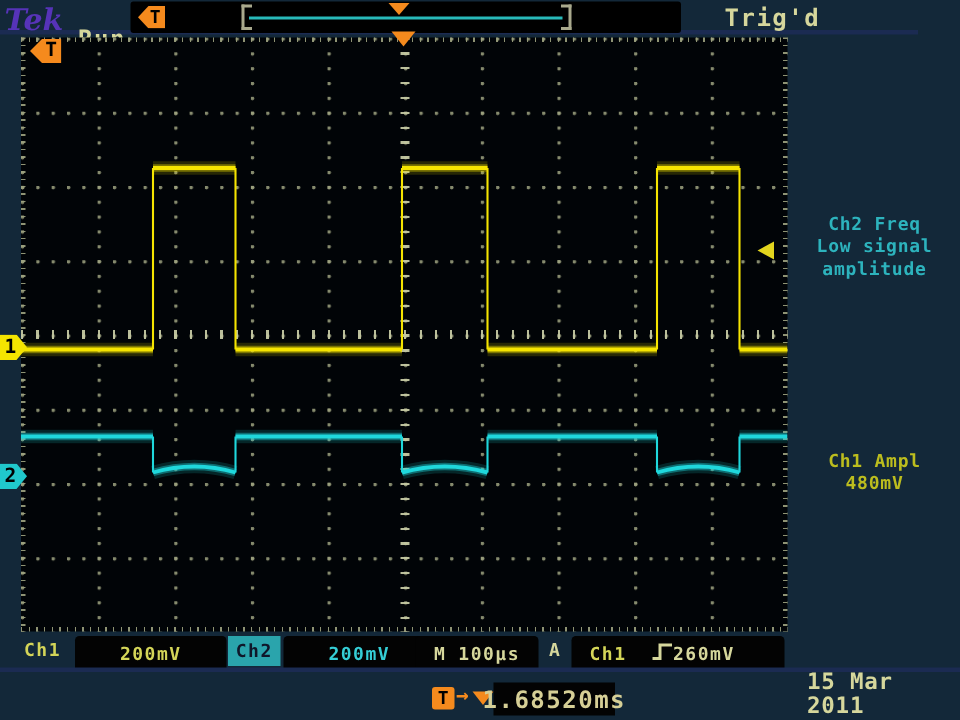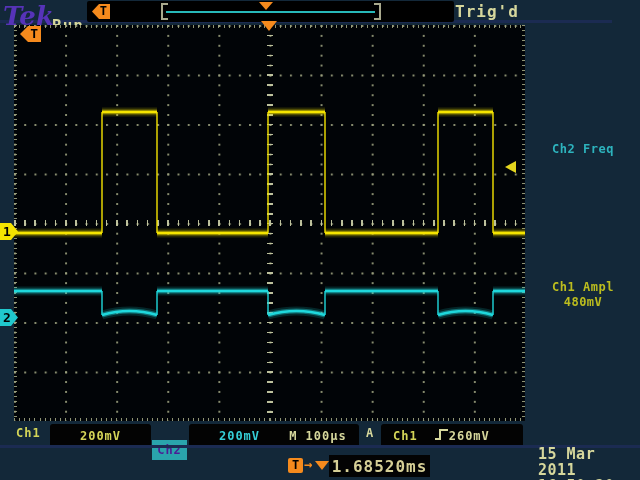--- a/index.html
+++ b/index.html
@@ -7,23 +7,23 @@
     position:relative;width:640px;height:480px;overflow:hidden;
     background:#132839;
     font-family:"DejaVu Sans Mono","Liberation Mono",monospace;
     -webkit-font-smoothing:none;
   }
   .abs{position:absolute;}
   .txt{font-weight:bold;color:#d6d79c;}
 
   
   .tek-logo{left:3px;top:1px;font-family:"DejaVu Serif","Liberation Serif",serif;
-    font-weight:bold;font-style:italic;font-size:26px;color:#5633b8;letter-spacing:0px;}
+    font-weight:bold;font-style:italic;font-size:20px;color:#5633b8;letter-spacing:0px;}
   .run-label{left:52px;top:2px;font-size:16px;letter-spacing:1px;margin-top:14px;}
-  .trigd-label{left:455px;top:2px;font-size:16px;letter-spacing:1px;}
+  .trigd-label{left:455px;top:2px;font-size:16px;letter-spacing:1px;padding-left:28px;}
   .top-sep{left:0;top:20px;width:612px;height:3px;background:#1b2b52;}
   .bottom-sep{left:0;top:445px;width:640px;height:3px;background:#1b2b52;}
 
   .record-bar{left:87px;top:1px;width:367px;height:21px;background:#000;border-radius:2px;}
   .rb-trig-marker{left:5px;top:3px;width:18px;height:15px;background:#f58a1d;
     clip-path:polygon(0 50%,7px 0,100% 0,100% 100%,7px 100%);
     color:#000;font-weight:bold;font-size:12px;line-height:15px;text-align:right;padding-right:3px;box-sizing:border-box;}
   .rb-line{left:79px;top:10px;width:209px;height:2px;background:#28b9b9;}
   .rb-bracket{top:2px;width:5px;height:13px;border-top:2px solid #a9a98d;border-bottom:2px solid #a9a98d;}
   .rb-bracket.l{left:74px;border-left:2px solid #a9a98d;}
@@ -60,44 +60,44 @@
   .ch-marker{width:18px;height:17px;color:#000;font-weight:bold;font-size:13px;line-height:17px;
     clip-path:polygon(0 0,11px 0,100% 50%,11px 100%,0 100%);
     text-align:left;padding-left:3px;box-sizing:border-box;}
   .ch1-marker{left:0;top:223px;background:#f5e400;}
   .ch2-marker{left:0;top:309px;background:#20c8cc;}
 
   
   .meas{left:527px;width:112px;text-align:center;font-weight:bold;font-size:12px;line-height:15px;letter-spacing:0.5px;}
   .meas.teal{color:#2db3bd;}
   .meas.olive{color:#bcbd1e;}
-  .meas-1{top:142px;} .meas-2{top:207px;} .meas-3{top:280px;}
+  .meas-1{top:142px;} .meas-2{top:207px;} .meas-3{top:300px;}
 
   
   .sb{font-weight:bold;font-size:12px;letter-spacing:1px;}
   .sb-box{background:#030303;border-radius:3px;height:24px;display:flex;align-items:center;justify-content:center;}
   .ch1-label{left:16px;top:426px;color:#d4d558;}
   .ch1-scale-box{left:50px;top:424px;width:101px;color:#d4d558;}
-  .ch2-chip{left:152px;top:424px;width:35px;height:20px;background:#2aa4ac;color:#4c1d95;
-    display:flex;align-items:center;justify-content:center;margin-top:16px;}
+  .ch2-chip{left:152px;top:424px;width:35px;height:20px;background:#2aa4ac;color:#0f172a;
+    display:flex;align-items:center;justify-content:center;}
   .ch2-scale-box{left:189px;top:424px;width:101px;color:#35ced6;}
   .m-box{left:277px;top:424px;width:82px;color:#d6d79c;gap:8px;}
   .a-label{left:366px;top:426px;}
   .trig-box{left:381px;top:424px;width:142px;color:#d6d79c;justify-content:flex-start;}
   .trig-box .src{margin-left:12px;color:#d4d558;}
   .trig-box .slope{margin-left:16px;display:inline-block;}
   .trig-box .lvl{}
 
   
   .t-icon{left:288px;top:458px;width:15px;height:15px;background:#f58a1d;border-radius:2px;
     color:#000;font-weight:bold;font-size:12px;line-height:15px;text-align:center;}
   .t-arrow{left:304px;top:456px;color:#f58a1d;font-weight:bold;font-size:14px;}
   .t-tri{left:315px;top:461px;width:0;height:0;
     border-left:7px solid transparent;border-right:7px solid transparent;border-top:9px solid #f58a1d;}
-  .t-value-box{left:329px;top:455px;width:101px;height:22px;background:#030303;
+  .t-value-box{left:329px;top:455px;width:81px;height:22px;background:#030303;
     display:flex;align-items:center;justify-content:center;color:#d6cf96;font-weight:bold;font-size:16px;letter-spacing:1px;}
   .datetime{left:538px;top:446px;font-weight:bold;font-size:15px;line-height:16px;letter-spacing:0.5px;color:#d6d79c;}
 </style>
 </head>
 <body>
 
 <div class="screen">
 
   <div class="abs top-sep"></div>
   <div class="abs tek-logo">Tek</div>
@@ -173,20 +173,22 @@
 
   <div class="abs grat-trig-marker">T</div>
   <div class="abs trig-pos-tri"></div>
   <div class="abs trig-level-arrow"></div>
 
   <div class="abs ch-marker ch1-marker">1</div>
   <div class="abs ch-marker ch2-marker">2</div>
 
   <div class="abs meas teal meas-1">
     <div>Ch2 Freq</div>
+    <div>Low signal</div>
+    <div>amplitude</div>
   </div>
   <div class="abs meas olive meas-3">
     <div>Ch1 Ampl</div>
     <div>480mV</div>
   </div>
 
   <div class="abs sb ch1-label">Ch1</div>
   <div class="abs sb sb-box ch1-scale-box">200mV</div>
   <div class="abs sb ch2-chip">Ch2</div>
   <div class="abs sb sb-box ch2-scale-box">200mV</div>

